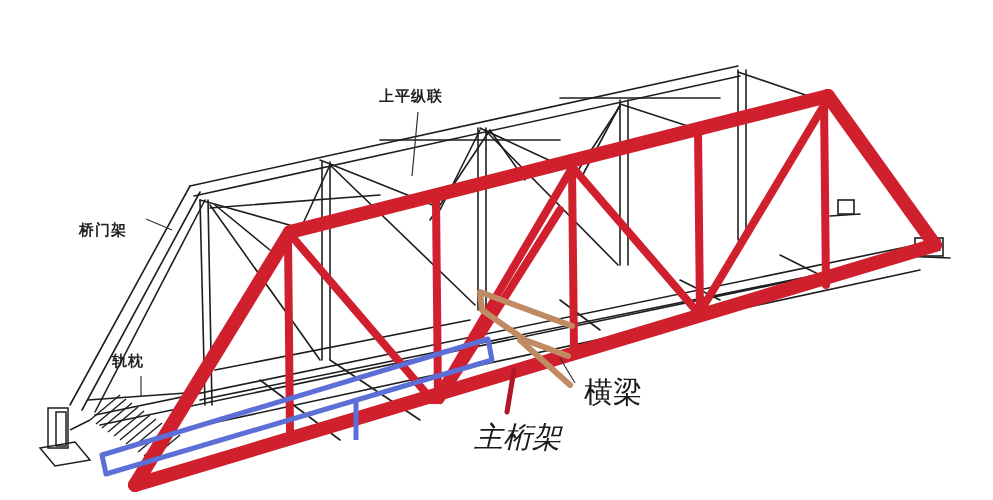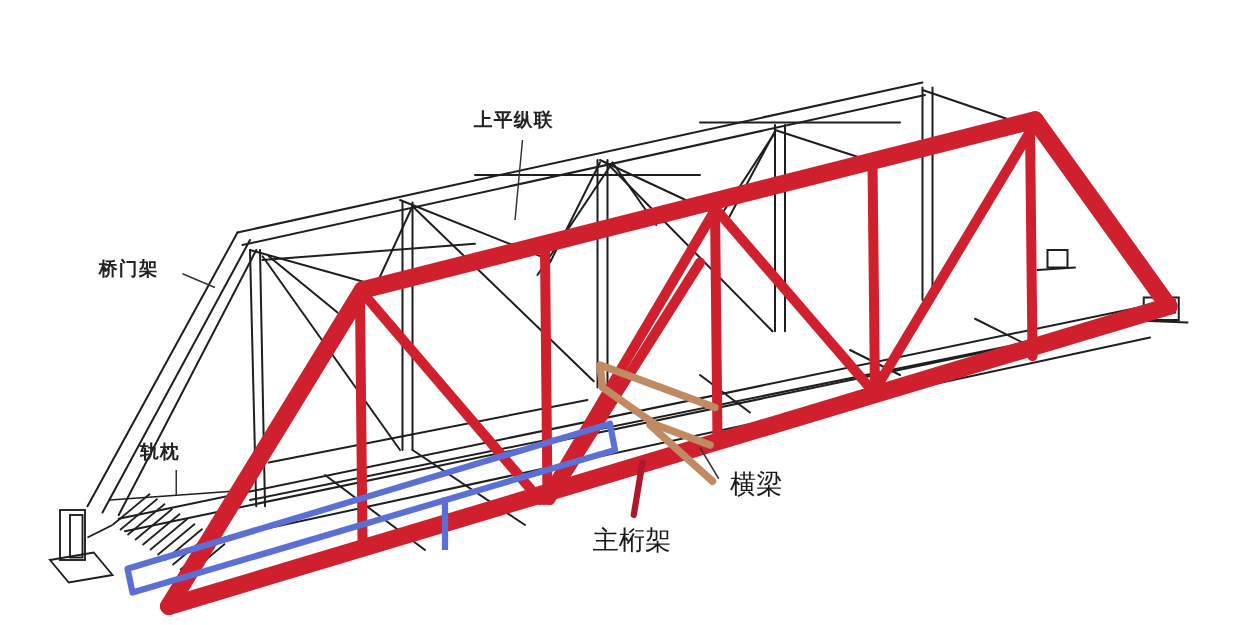--- a/index.html
+++ b/index.html
@@ -1,21 +1,21 @@
 <!DOCTYPE html>
 <html><head>
 <meta charset="utf-8">
 <style>
   html, body { margin: 0; padding: 0; background: #ffffff; }
   body { width: 993px; height: 500px; overflow: hidden; position: relative;
          font-family: "DejaVu Sans", "Liberation Sans", sans-serif; }
   #canvas { position: absolute; left: 0; top: 0; width: 993px; height: 500px; }
   .lbl { position: absolute; white-space: nowrap; color: #111; }
   .lbl-small { font-size: 15px; font-weight: bold; color: #222; letter-spacing: 1px; }
-  .lbl-large { font-size: 21px; color: #1a1a1a; }
+  .lbl-large { font-size: 29px; color: #1a1a1a; }
 </style>
 </head>
 <body>
 
 <div id="canvas">
   <svg width="993" height="500" viewBox="0 0 993 500" xmlns="http://www.w3.org/2000/svg">
 
     <g stroke="#1e1e1e" stroke-width="1.6" fill="none" stroke-linecap="round">
 
       <line x1="190" y1="186" x2="738" y2="66"></line>
@@ -138,17 +138,17 @@
       <line x1="141" y1="376" x2="141" y2="396"></line>
       <line x1="560" y1="358" x2="575" y2="383"></line>
     </g>
     <g stroke="#b0182a" stroke-width="5" fill="none" stroke-linecap="round">
       <line x1="514" y1="370" x2="507" y2="412"></line>
     </g>
   </svg>
 
   
   <div class="lbl lbl-small" style="left:379px; top:87px;">上平纵联</div>
-  <div class="lbl lbl-small" style="left:79px; top:206px;text-align:center;">桥门架</div>
+  <div class="lbl lbl-small" style="left:79px; top:221px;text-align:center;">桥门架</div>
   <div class="lbl lbl-small" style="left:112px; top:352px;">轨枕</div>
   <div class="lbl lbl-large" style="left:584px; top:373px;">横梁</div>
-  <div class="lbl lbl-large" style="left:474px; top:418px;">主桁架</div>
+  <div class="lbl lbl-large" style="left:474px; top:418px;font-style:italic;">主桁架</div>
 </div>
 
 </body></html>

